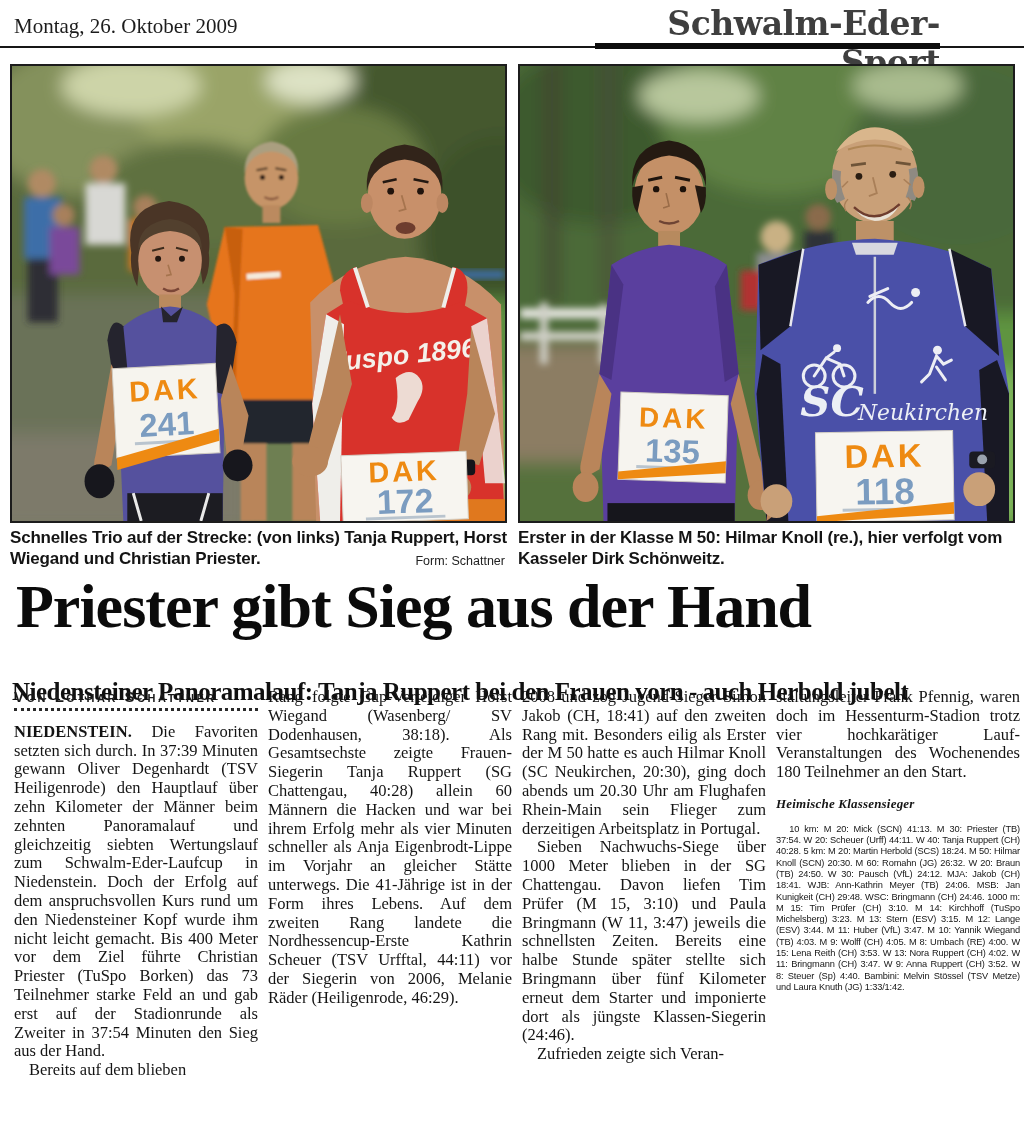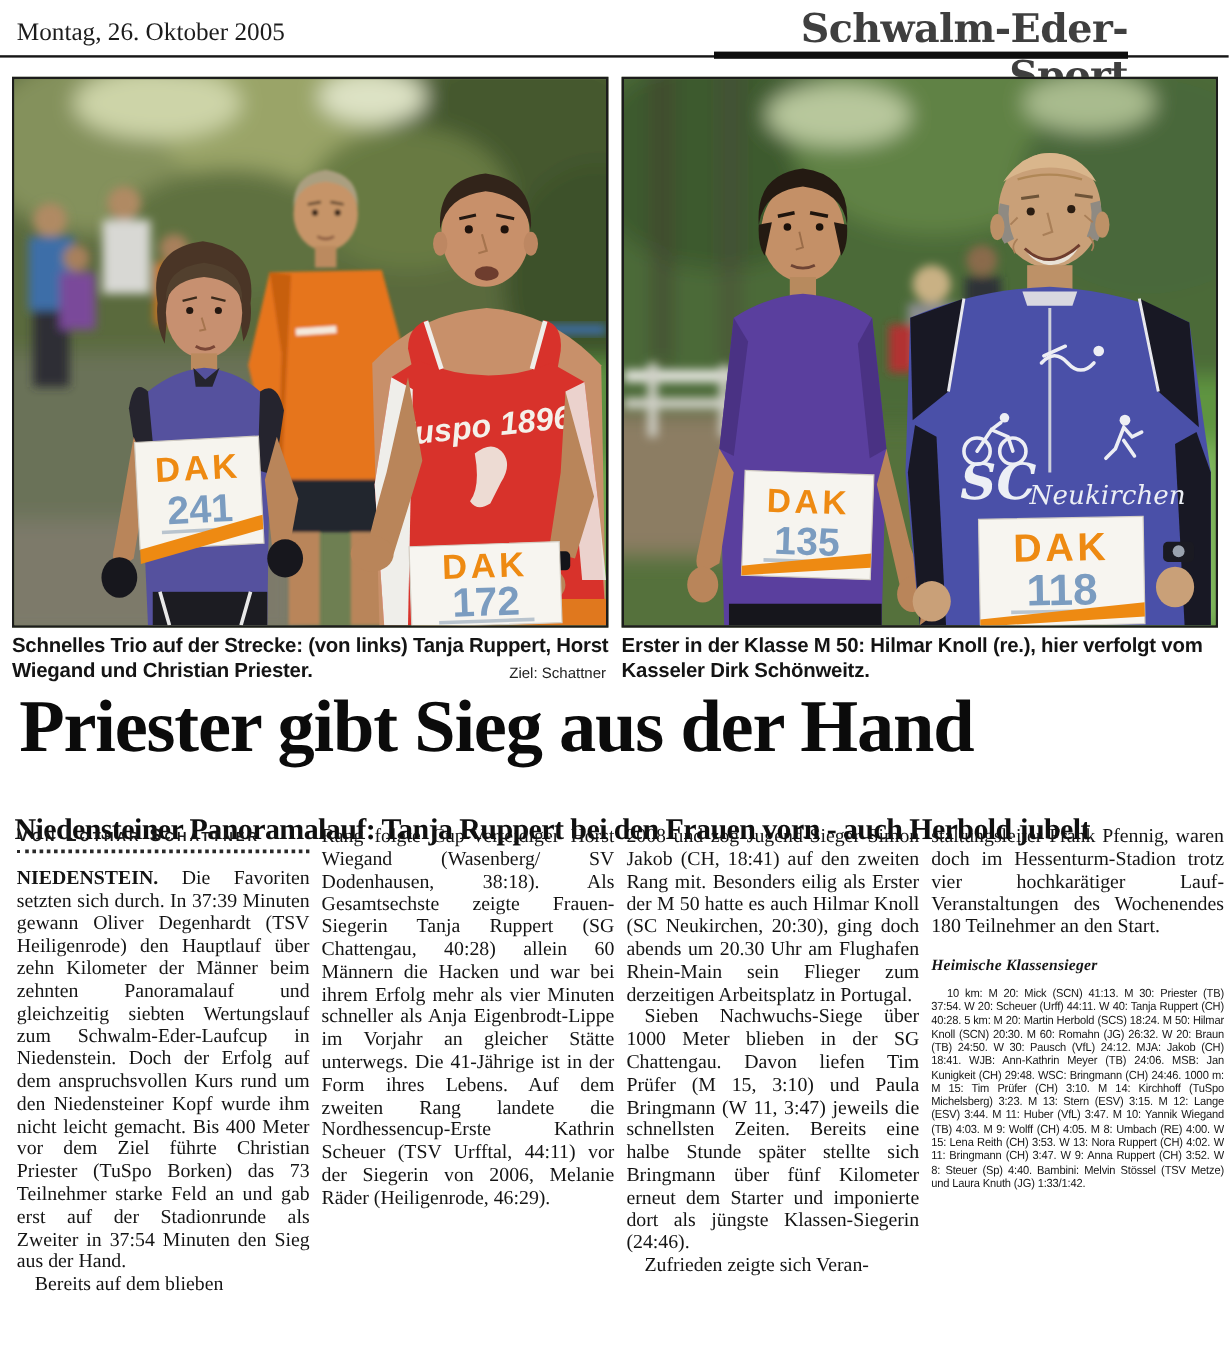--- a/index.html
+++ b/index.html
@@ -49,21 +49,21 @@
 
   .results-h { font-style:italic; font-size:13px; font-weight:bold; letter-spacing:0.2px;
                margin:13px 0 9px 0; text-align:left; color:#151515; }
   .results { font-family:"Liberation Sans",sans-serif; font-size:9.8px; line-height:11.3px;
              letter-spacing:-0.15px; text-align:justify; text-indent:14px;
              width:258px; transform:scaleX(0.9457); transform-origin:left top; color:#161616; }
 </style>
 </head>
 <body>
 
-<div class="date">Montag, 26. Oktober 2005</div>
+<div class="date">Montag, 26. Oktober 2009</div>
 <div class="masthead">Schwalm-Eder-Sport</div>
 <div class="rule-thin"></div>
 <div class="rule-thick"></div>
 
 <figure class="photo left">
 <svg viewBox="0 0 496 458" preserveAspectRatio="none">
   <defs>
     <filter id="bA" x="-20%" y="-20%" width="140%" height="140%">
           <feGaussianBlur stdDeviation="9"></feGaussianBlur>
         </filter>
@@ -296,21 +296,21 @@
       <text x="367" y="441" text-anchor="middle" font-family="Liberation Sans,sans-serif" font-weight="bold" font-size="37" fill="#7b9cc0">118</text>
       <rect x="324" y="445" width="86" height="3" fill="#b9c4ce"></rect>
       <path d="M298,452 L436,440 L436,452 L298,458 Z" fill="#ee8a12"></path>
     </g>
   </g>
 </svg>
 </figure>
 
 <div class="caption left">
   <span>Schnelles Trio auf der Strecke: (von links) Tanja Ruppert, Horst Wiegand und Christian Priester.</span>
-  <span class="credit">Ziel: Schattner</span>
+  <span class="credit">Form: Schattner</span>
 </div>
 <div class="caption right">
   <span>Erster in der Klasse M 50: Hilmar Knoll (re.), hier verfolgt vom Kasseler Dirk Schönweitz.</span>
 </div>
 
 <h1 class="headline">Priester gibt Sieg aus der Hand</h1>
 <h2 class="subhead">Niedensteiner Panoramalauf: Tanja Ruppert bei den Frauen vorn - auch Herbold jubelt</h2>
 
 <div class="col col1">
   <div class="byline-wrap">

